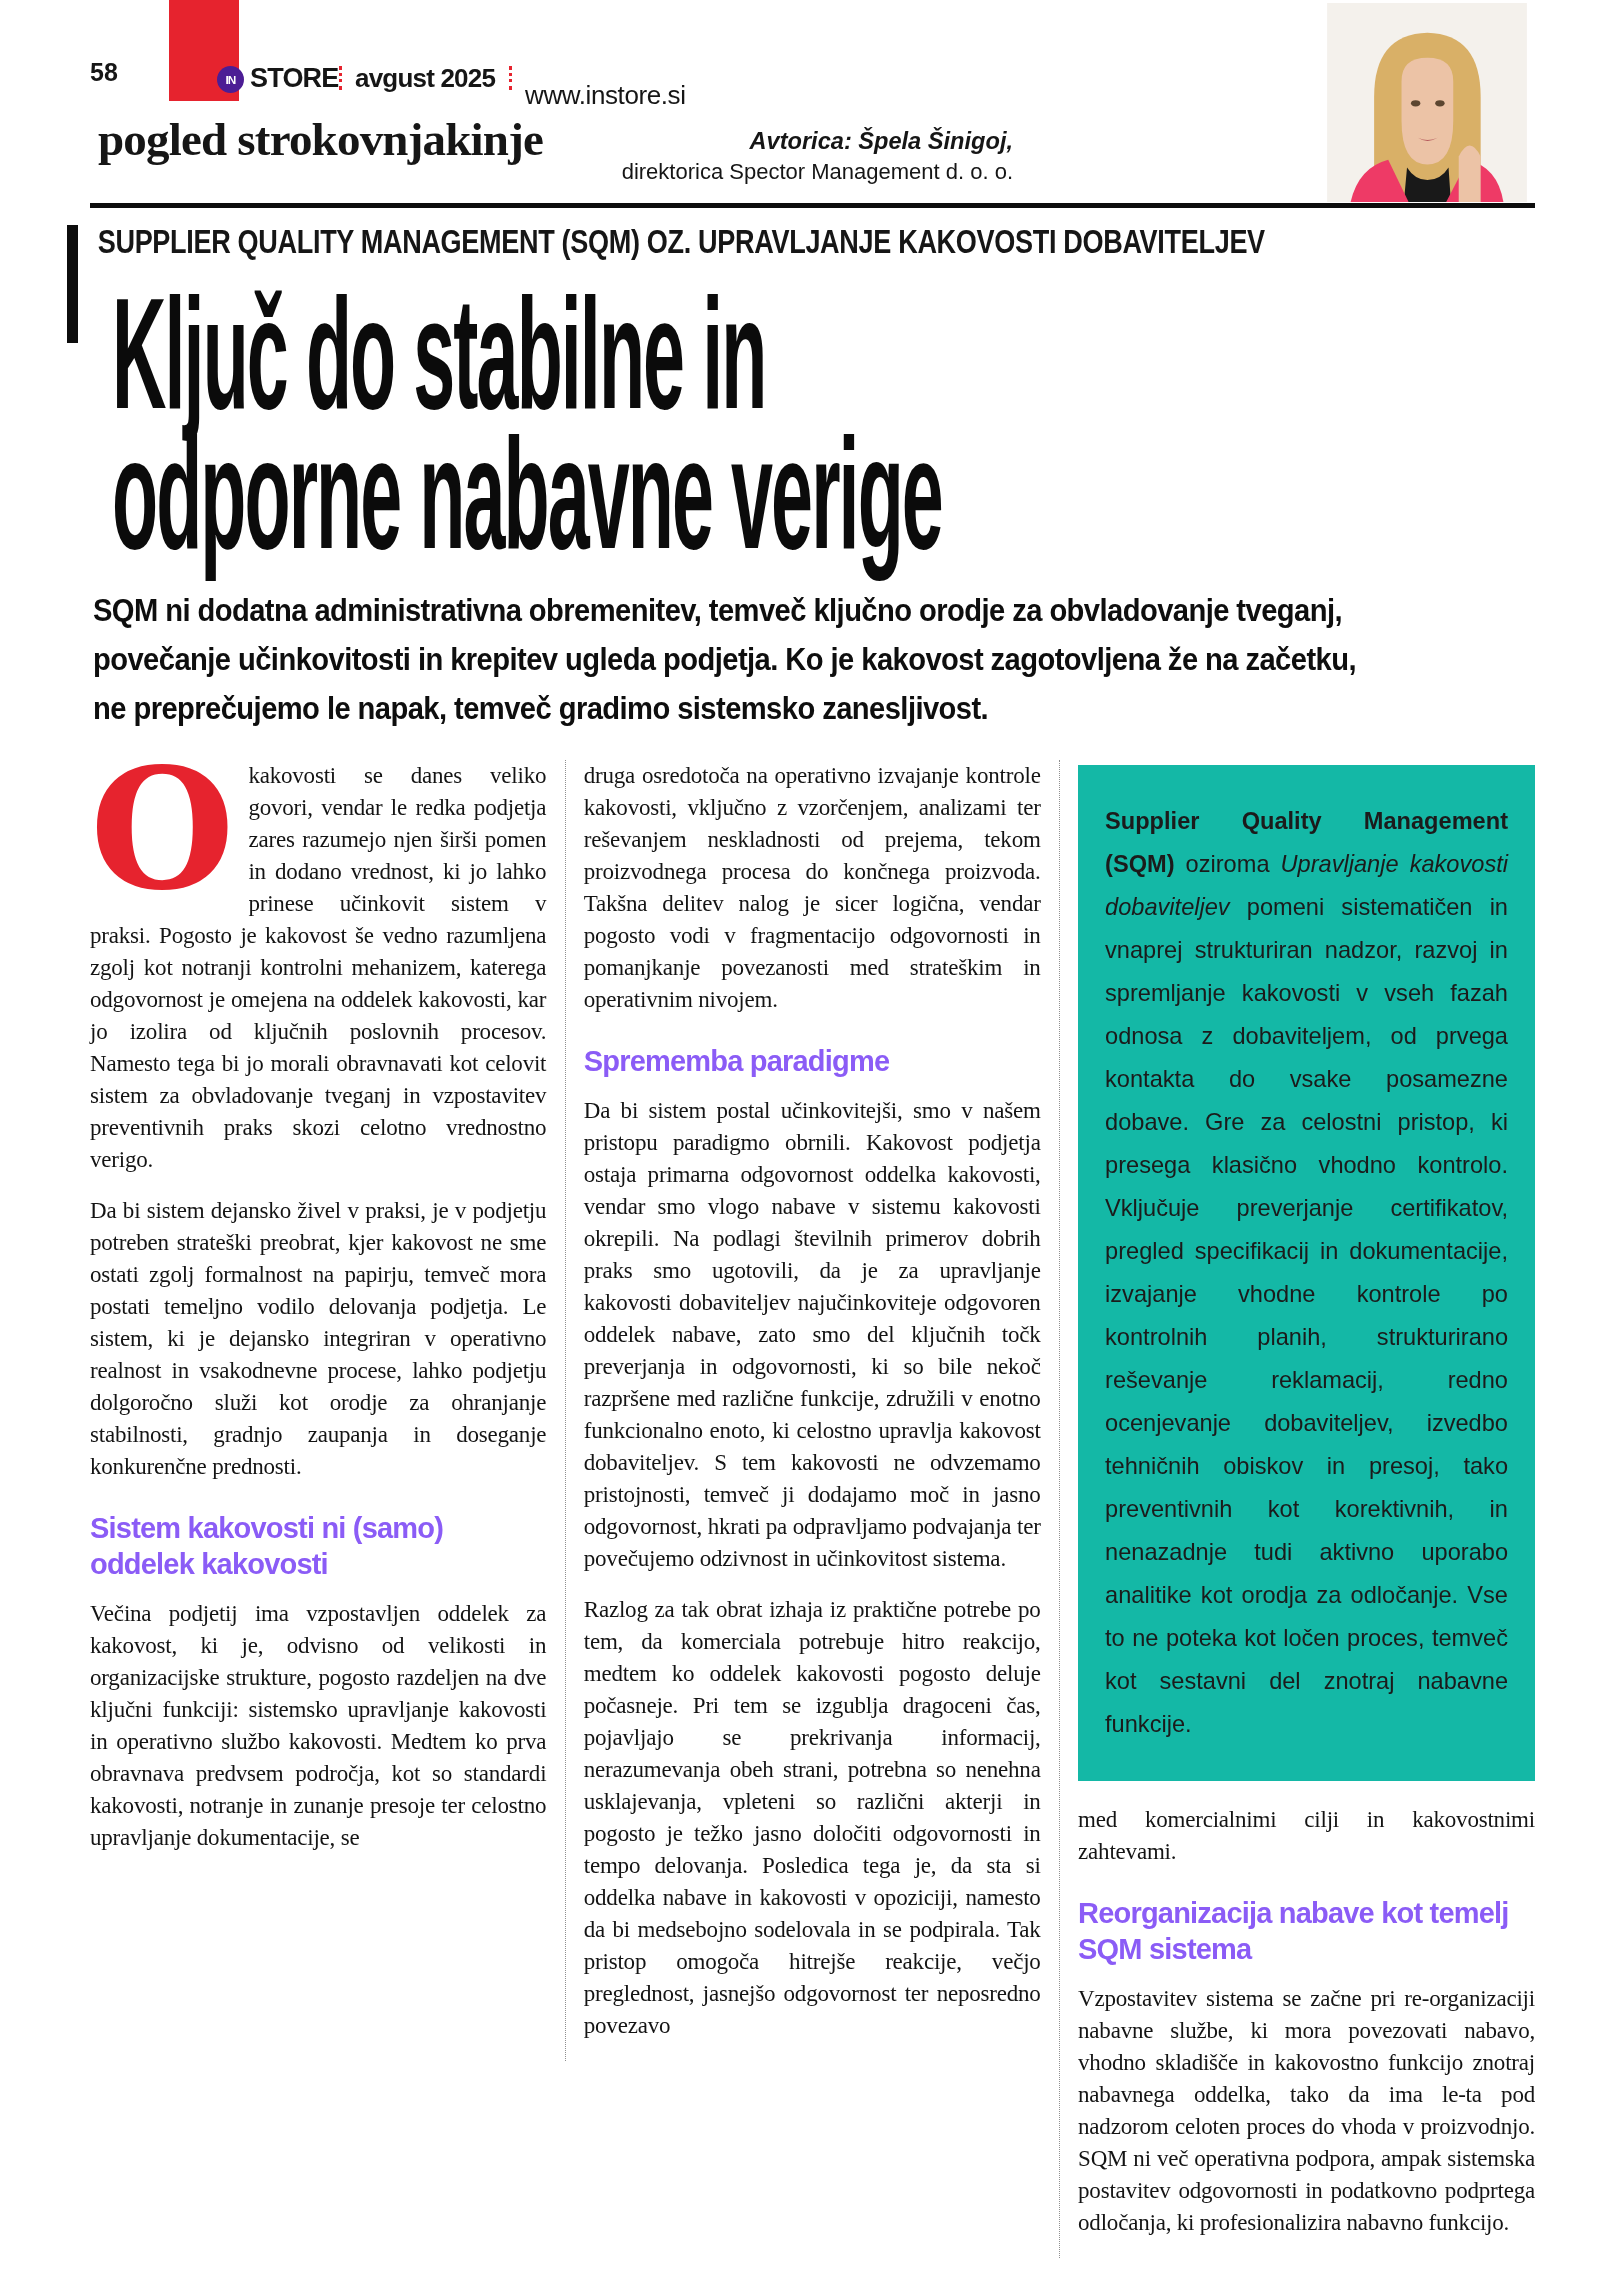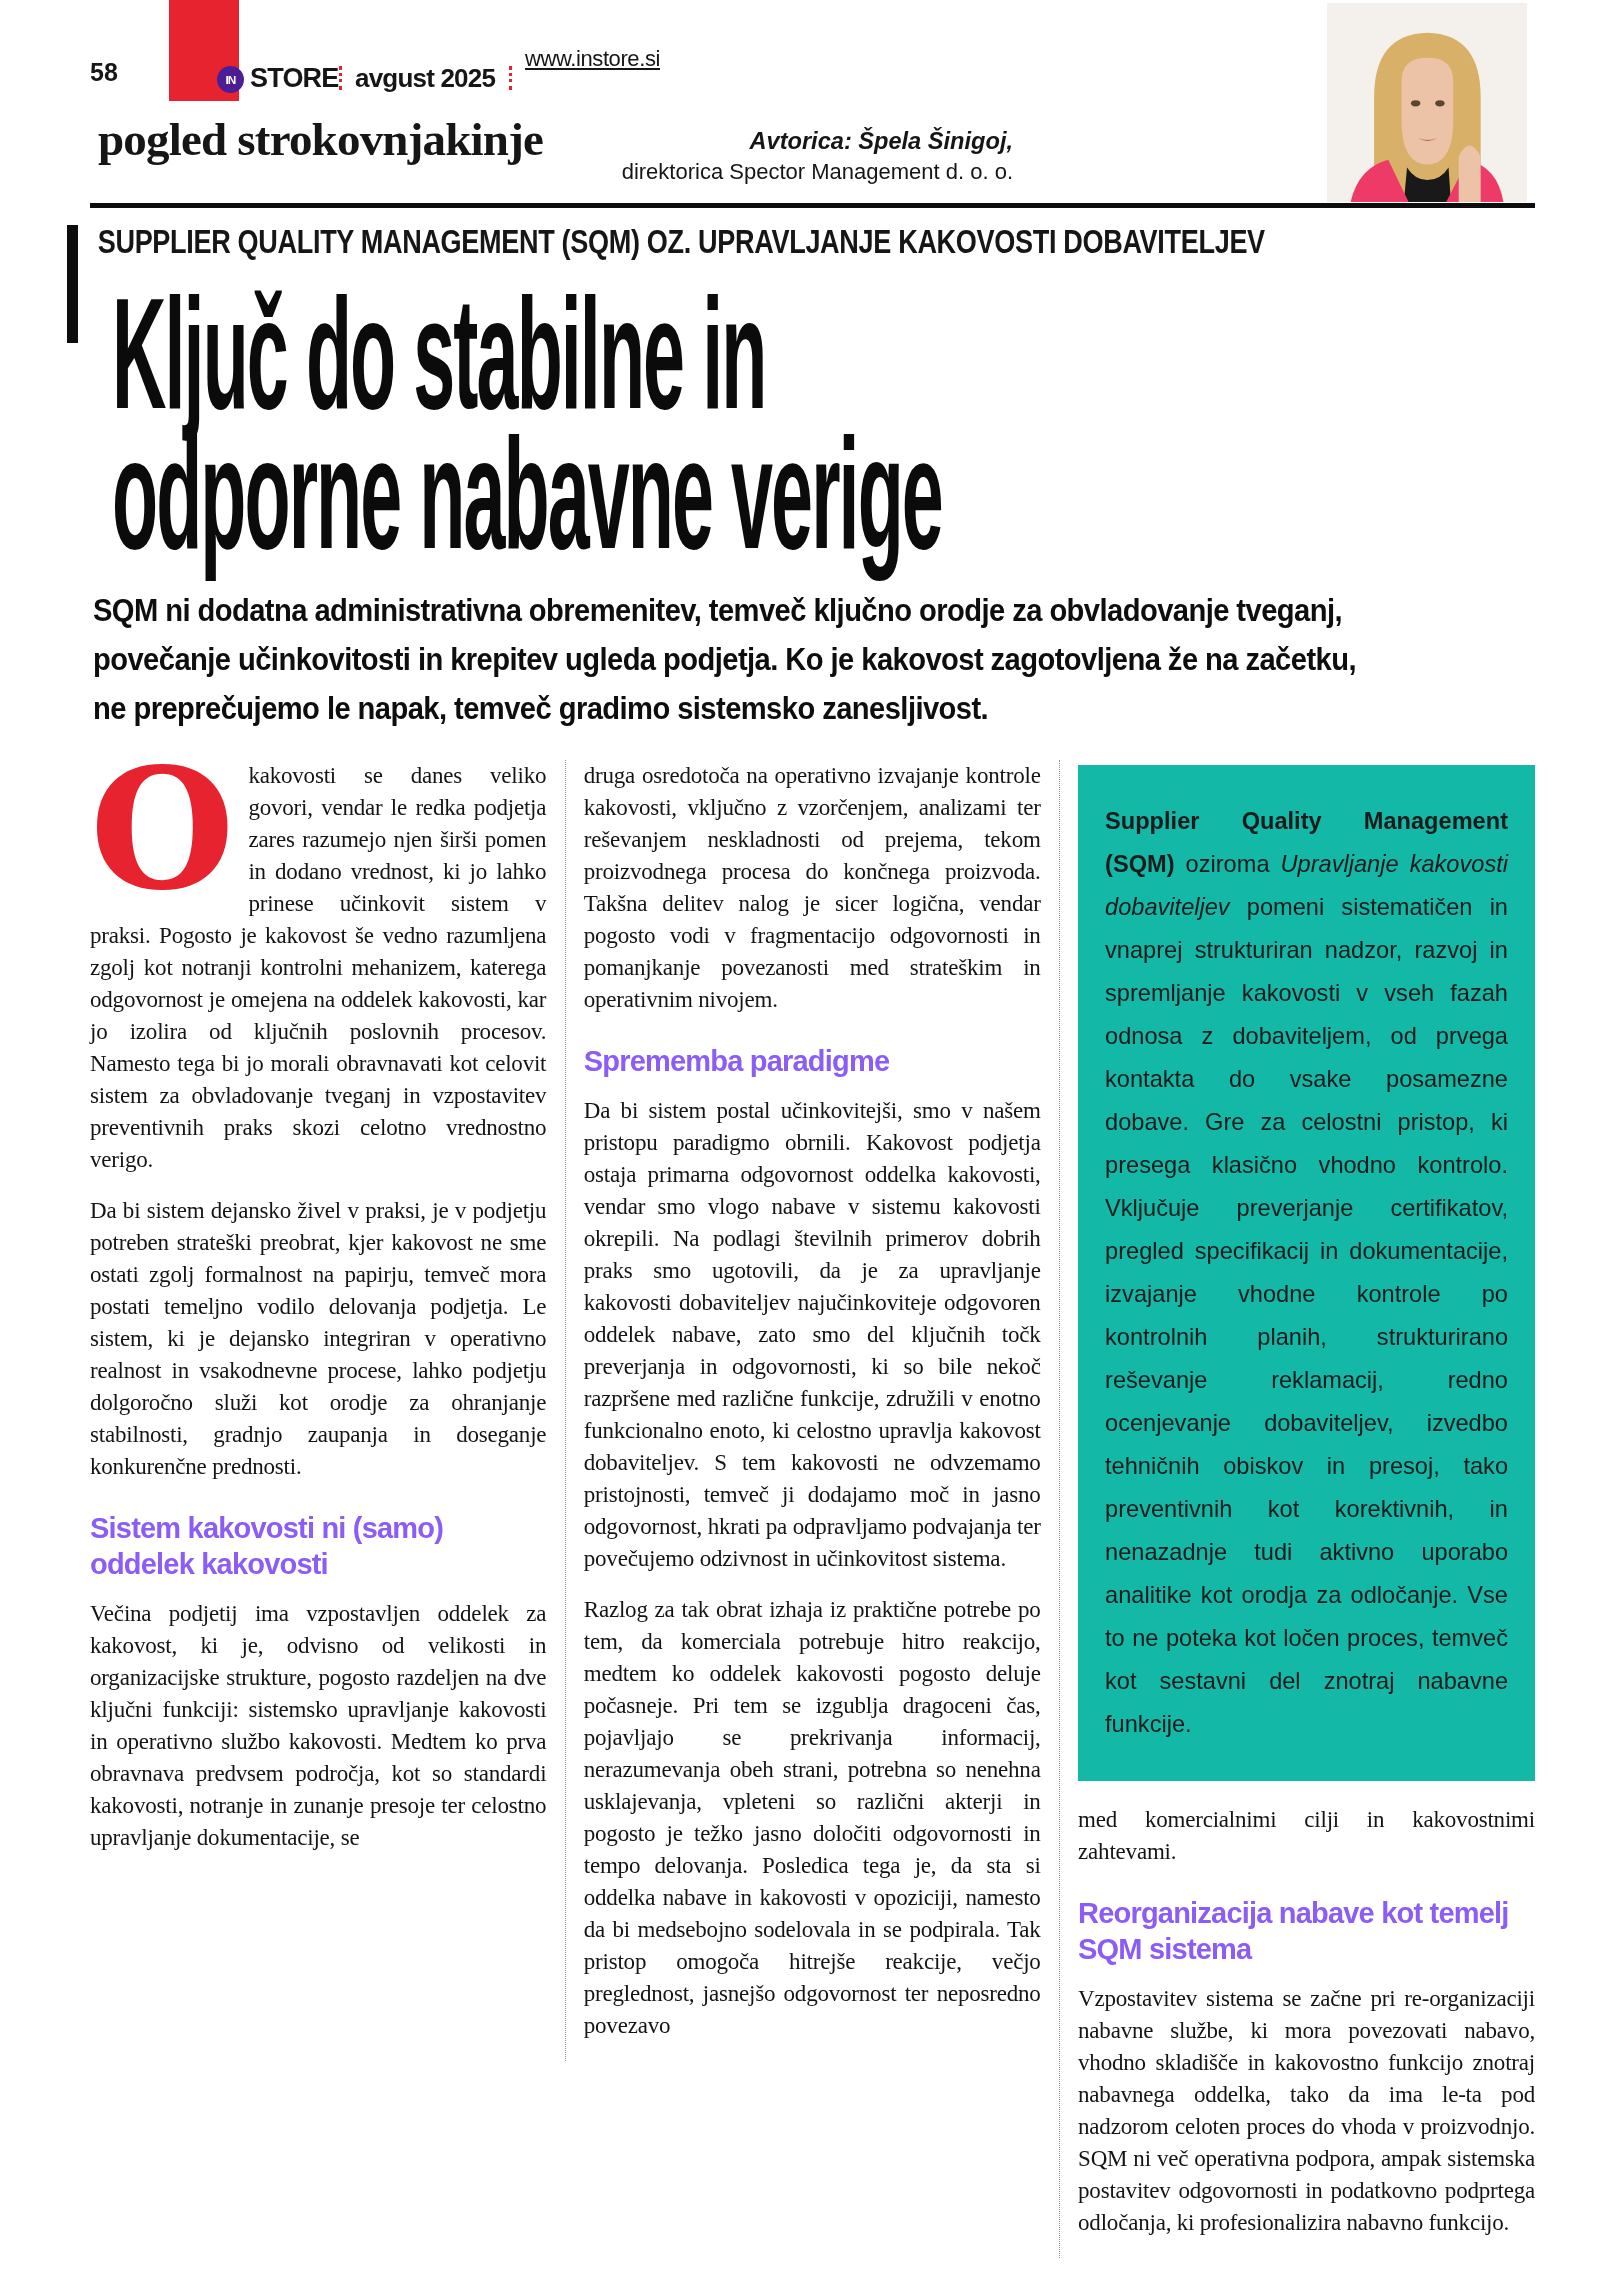--- a/index.html
+++ b/index.html
@@ -16,22 +16,22 @@
   .in-circle{position:absolute;left:217px;top:66px;width:27px;height:27px;border-radius:50%;
     background:#4c1d95;color:#fff;font-family:"Liberation Sans",sans-serif;font-weight:bold;
     font-size:11.8px;display:flex;align-items:center;justify-content:center;letter-spacing:-0.8px;}
   .store{position:absolute;left:250px;top:63px;font-family:"Liberation Sans",sans-serif;
     font-weight:bold;font-size:27px;letter-spacing:-0.8px;}
   .hsep{position:absolute;top:66px;height:23.6px;width:0;border-left:3.1px dotted #e6232e;}
   .hsep1{left:339px;}
   .hsep2{left:509px;}
   .issue{position:absolute;left:355px;top:63px;font-family:"Liberation Sans",sans-serif;
     font-weight:bold;font-size:26px;letter-spacing:-0.8px;}
-  .site{position:absolute;left:525px;top:46px;font-family:"Liberation Sans",sans-serif;
-    font-size:22px;letter-spacing:-0.4px;text-decoration:underline;}
+  .site{position:absolute;left:525px;top:80px;font-family:"Liberation Sans",sans-serif;
+    font-size:26px;letter-spacing:-0.4px;}
   .section-title{position:absolute;left:98px;top:112px;font-family:Liberation Serif, serif;
     font-weight:bold;font-size:47px;letter-spacing:-0.8px;}
   .author{position:absolute;right:308px;top:126px;text-align:right;font-family:"Liberation Sans",sans-serif;}
   .author-name{font-weight:bold;font-size:23.6px;line-height:31px;font-style:italic;}
   .author-role{font-size:22px;line-height:30px;}
   .photo{position:absolute;left:1327px;top:3.1px;width:200px;height:199px;display:block;}
   .rule{position:absolute;left:90px;top:203px;width:1445px;height:4.7px;background:#0d0d0d;}
 
   
   .article{position:absolute;left:90px;top:223px;width:1445px;}

